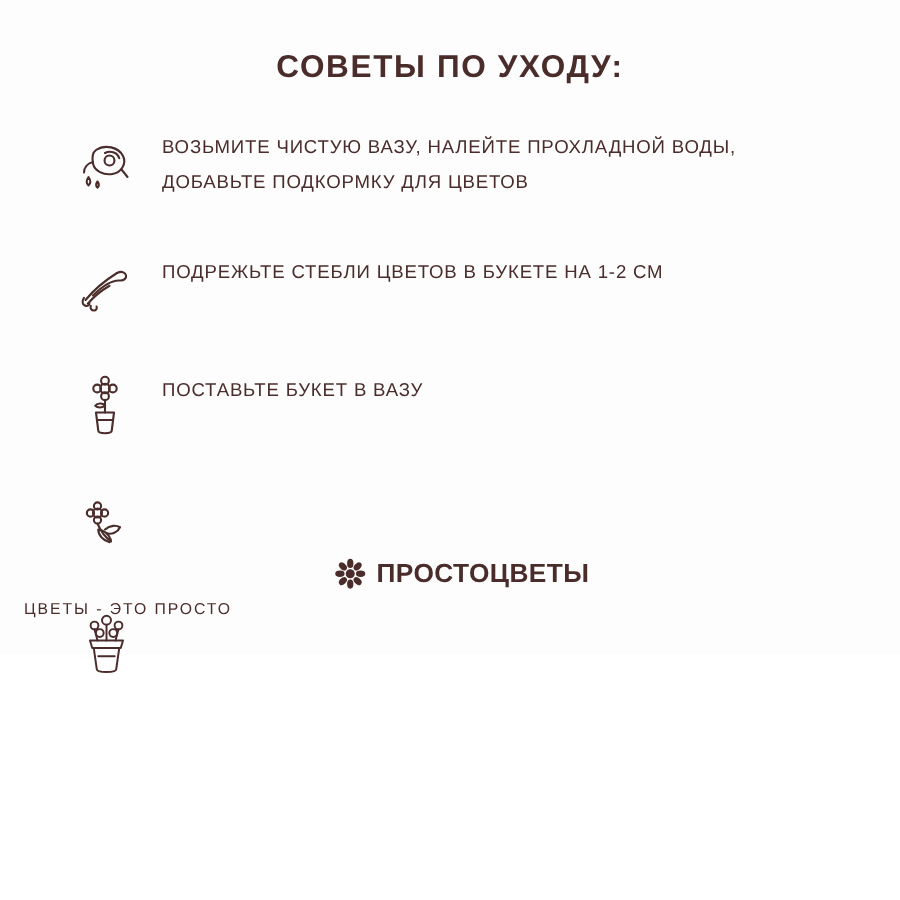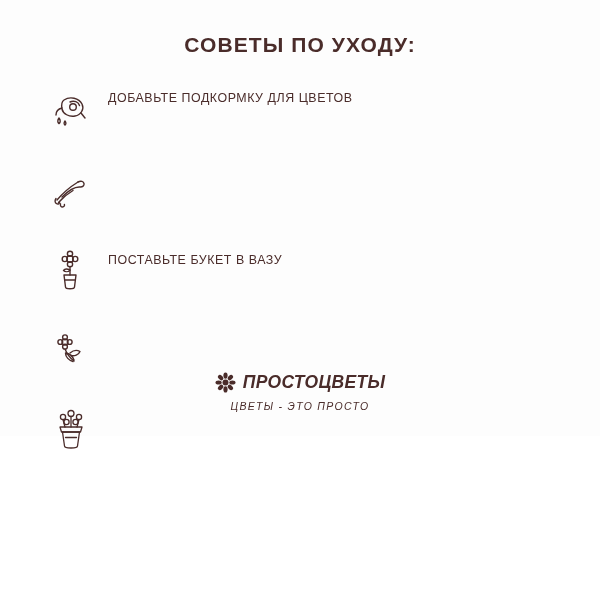--- a/index.html
+++ b/index.html
@@ -58,25 +58,23 @@
   }
   .tip-line {
     display: block;
     white-space: nowrap;
   }
   .tip-1 .tip-text { padding-top: 2px; }
   .tip-5 .tip-text { padding-top: 0px; }
 
   .footer {
     position: absolute;
-    left: 0;
+    left: 16px;
     right: 0;
     bottom: 24px;
-    text-align: center;
-    font-style: italic;
   }
   .brand {
     display: flex;
     align-items: center;
     justify-content: center;
     gap: 7px;
   }
   .brand-name {
     font-size: 17.5px;
     font-weight: bold;
@@ -107,33 +105,37 @@
           <path d="M16 10 C22 6, 31 8, 34 14 C36.5 19, 33 25, 27 26 C21 27, 15 24, 14 19 C13.4 15.7, 13.7 11.6, 16 10 Z"></path>
           <path d="M22 12 C26 10, 30.5 12, 31.5 15.5"></path>
           <circle cx="25" cy="17" r="3.3"></circle>
           <path d="M14 18 C10 19, 8 22, 8 25"></path>
           <path d="M33 23 L37 28"></path>
           <path d="M11 28 C12.6 30.2, 12.6 32.5, 11 33.6 C9.4 32.5, 9.4 30.2, 11 28 Z"></path>
           <path d="M17 31 C18.2 32.6, 18.2 34.3, 17 35.1 C15.8 34.3, 15.8 32.6, 17 31 Z"></path>
         </svg>
       </div>
       <div class="tip-text">
+        <span class="tip-line">ВОЗЬМИТЕ ЧИСТУЮ ВАЗУ, НАЛЕЙТЕ ПРОХЛАДНОЙ ВОДЫ,</span>
         <span class="tip-line">ДОБАВЬТЕ ПОДКОРМКУ ДЛЯ ЦВЕТОВ</span>
       </div>
     </div>
 
     <div class="tip tip-2">
       <div class="tip-icon">
         <svg width="46" height="46" viewBox="0 0 46 46" fill="none" stroke="#4a2c2a" stroke-width="1.4" stroke-linecap="round" stroke-linejoin="round">
           <path d="M9 31 C14 25, 22 18, 30 13"></path>
           <path d="M30 13 C33 11.5, 35.5 12.5, 36 14.5 C36.5 16.6, 34.5 18.2, 32 18 C27 17.6, 20 22, 14 28"></path>
           <path d="M10.5 33.5 C13.5 30, 19 25, 25 21.5"></path>
           <path d="M8 29.5 C6.6 31.5, 6.8 33.8, 8.6 34.7 C10.2 35.5, 11.6 34.6, 11.6 33.2"></path>
           <path d="M12.5 34.8 C12 36.6, 13 38, 14.6 38 C16 38, 16.8 36.8, 16.4 35.4"></path>
         </svg>
+      </div>
+      <div class="tip-text">
+        <span class="tip-line">ПОДРЕЖЬТЕ СТЕБЛИ ЦВЕТОВ В БУКЕТЕ НА 1-2 СМ</span>
       </div>
     </div>
 
     <div class="tip tip-3">
       <div class="tip-icon">
         <svg width="46" height="46" viewBox="0 0 46 46" fill="none" stroke="#4a2c2a" stroke-width="1.4" stroke-linecap="round" stroke-linejoin="round">
           <circle cx="22" cy="11" r="3.2"></circle>
           <circle cx="22" cy="5.8" r="2.6"></circle>
           <circle cx="27.2" cy="11" r="2.6"></circle>
           <circle cx="16.8" cy="11" r="2.6"></circle>

